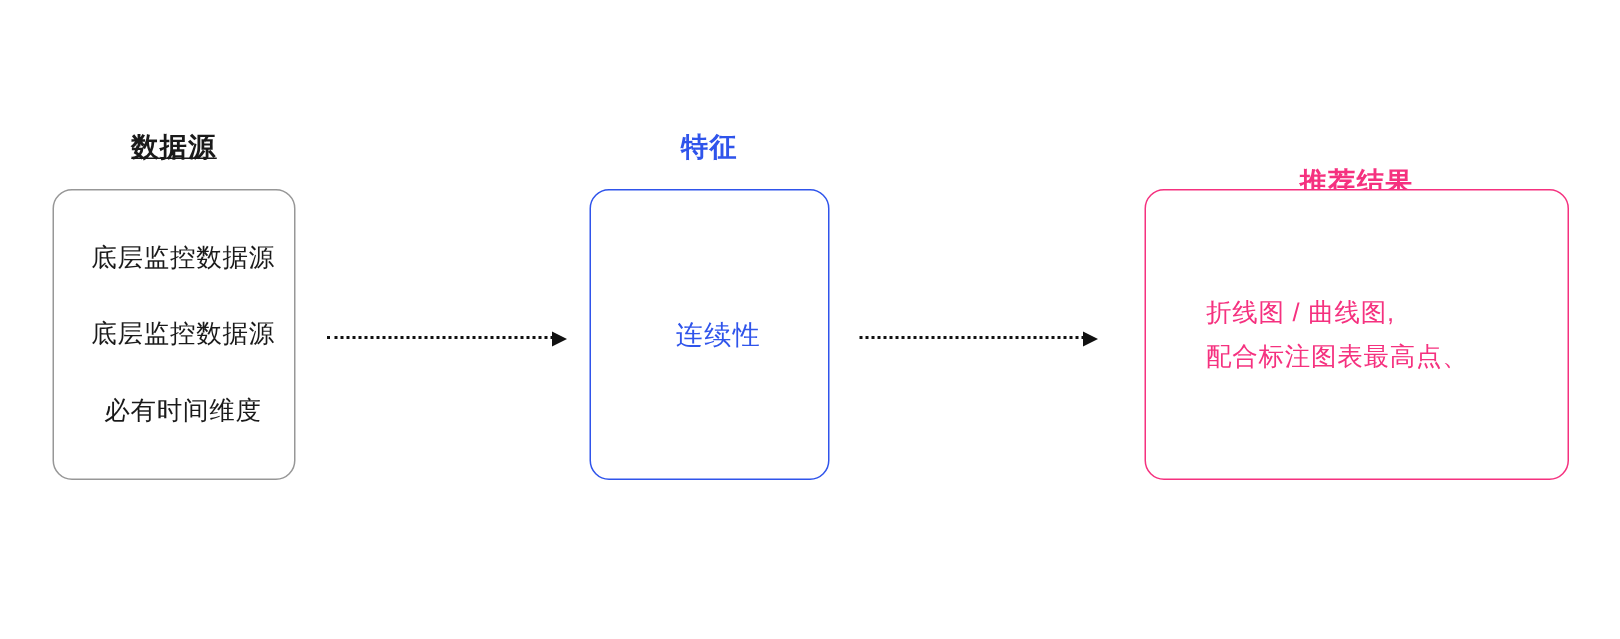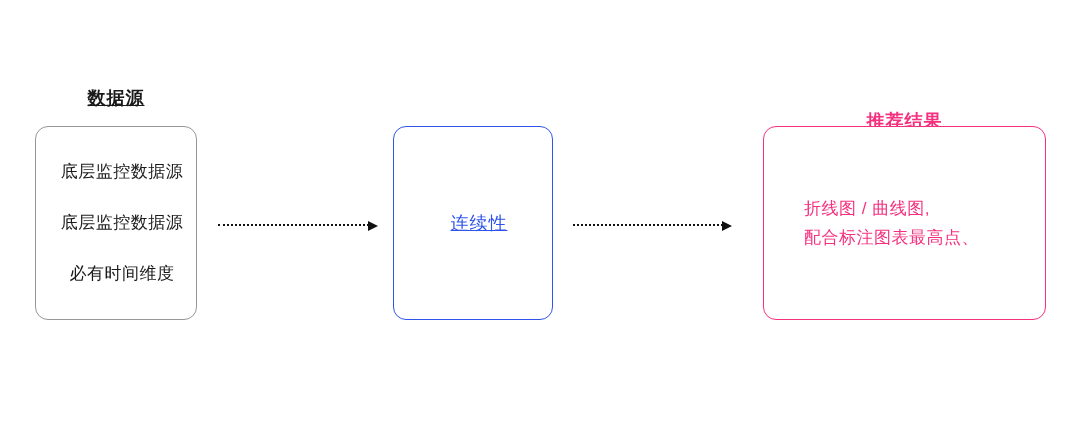--- a/index.html
+++ b/index.html
@@ -53,21 +53,20 @@
     align-items: center;
     row-gap: 27px;
     font-size: 17px;
   }
   .box-source .line { line-height: 24px; letter-spacing: 0.5px; }
   .box-feature {
     left: 393px;
     width: 160px;
     align-items: center;
     font-size: 18px;
-    text-decoration: underline;
   }
   .box-feature .line { line-height: 25px; letter-spacing: 1px; }
   .box-result {
     left: 763px;
     width: 283px;
     align-items: flex-start;
     padding-left: 40px;
     font-size: 17px;
   }
   .box-result .line { line-height: 29px; letter-spacing: 0.5px; }
@@ -96,20 +95,21 @@
     border-left: 10px solid;
     margin-left: -1px;
   }
 </style>
 </head>
 <body>
 
 <div class="canvas">
 
   <div class="col-header header-source" style="color: rgb(26, 26, 26);">数据源</div>
+  <div class="col-header header-feature" style="color: rgb(47, 84, 235);">特征</div>
   <div class="col-header header-result" style="color: rgb(245, 49, 127); margin-top: 23px;">推荐结果</div>
 
   <div class="box box-source" style="border-color: rgb(151, 151, 151); color: rgb(26, 26, 26);">
     <div class="line">底层监控数据源</div>
     <div class="line">底层监控数据源</div>
     <div class="line">必有时间维度</div>
   </div>
 
   <div class="arrow arrow-1">
     <div class="arrow-line" style="border-top-color: rgb(17, 17, 17);"></div>

